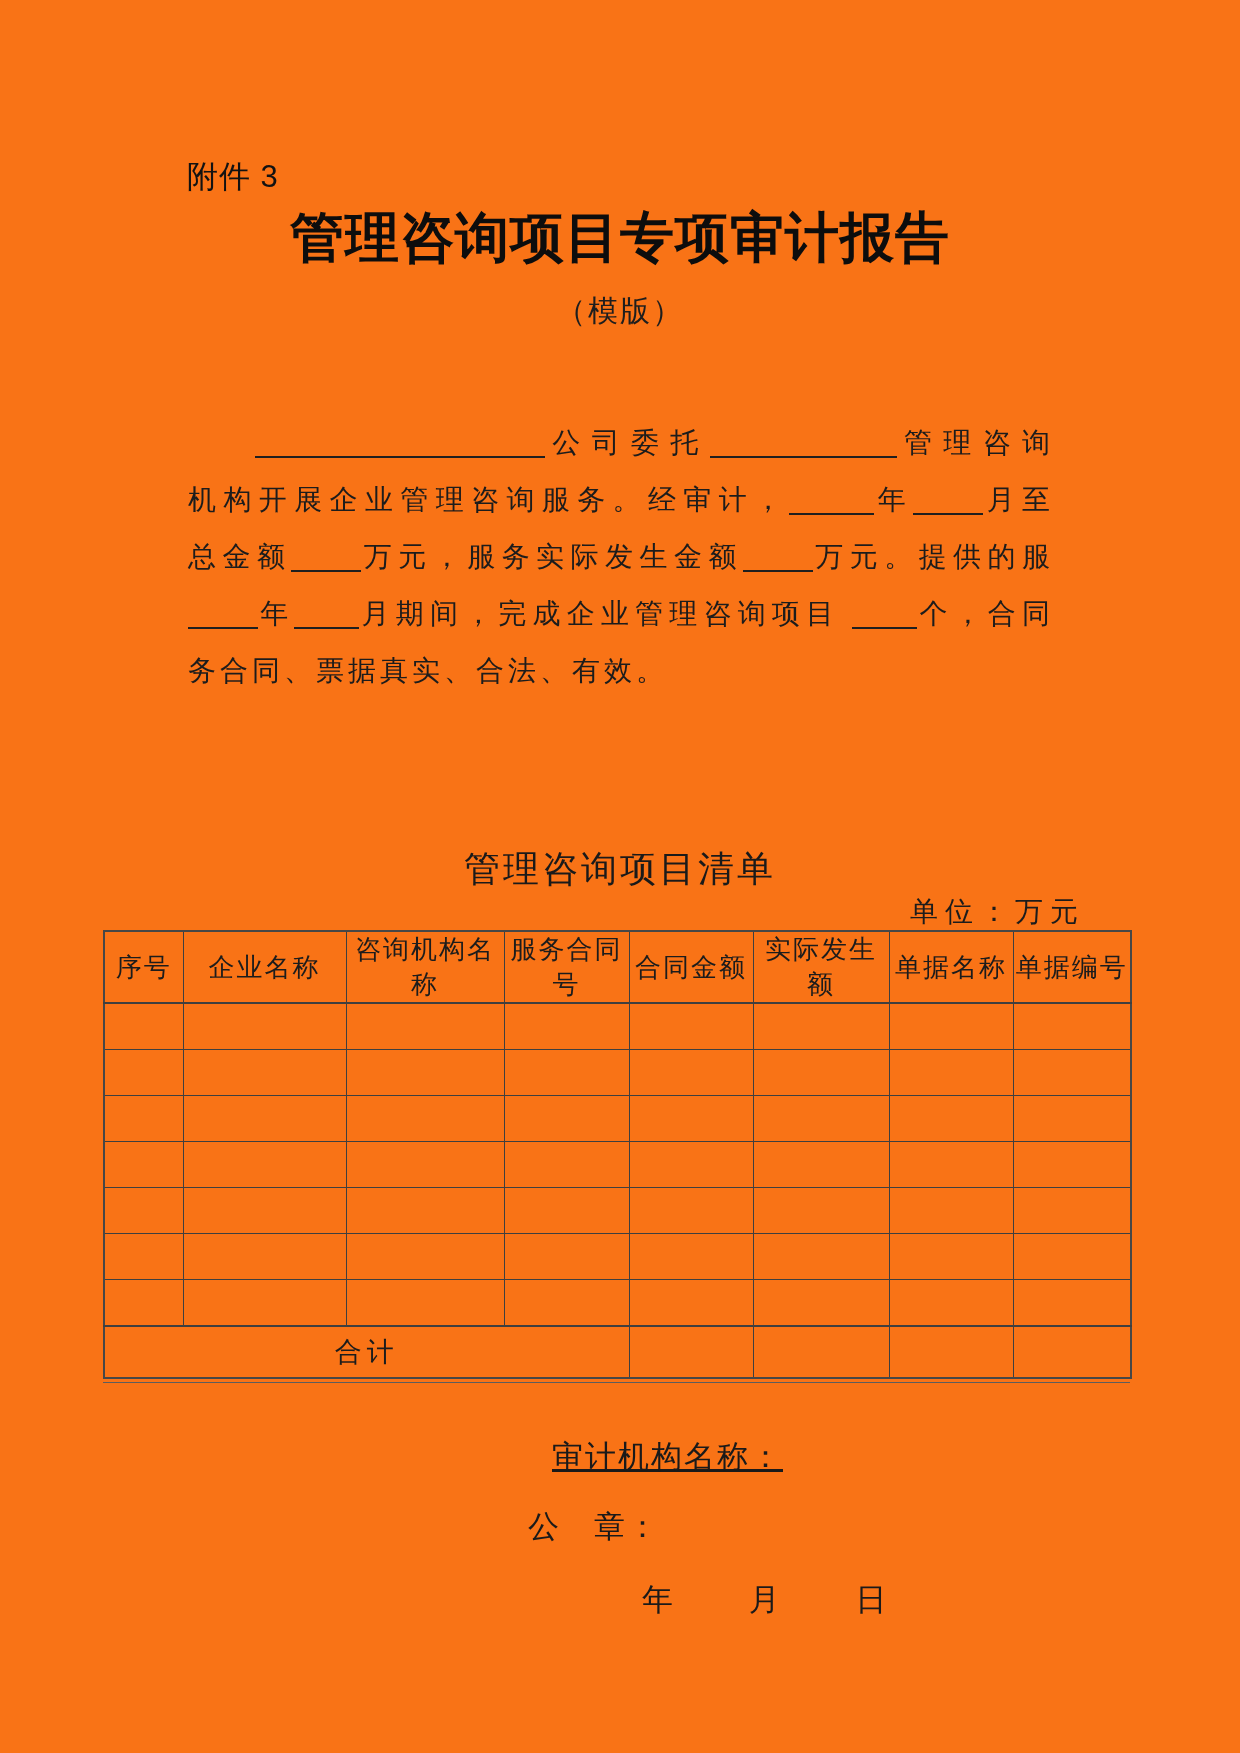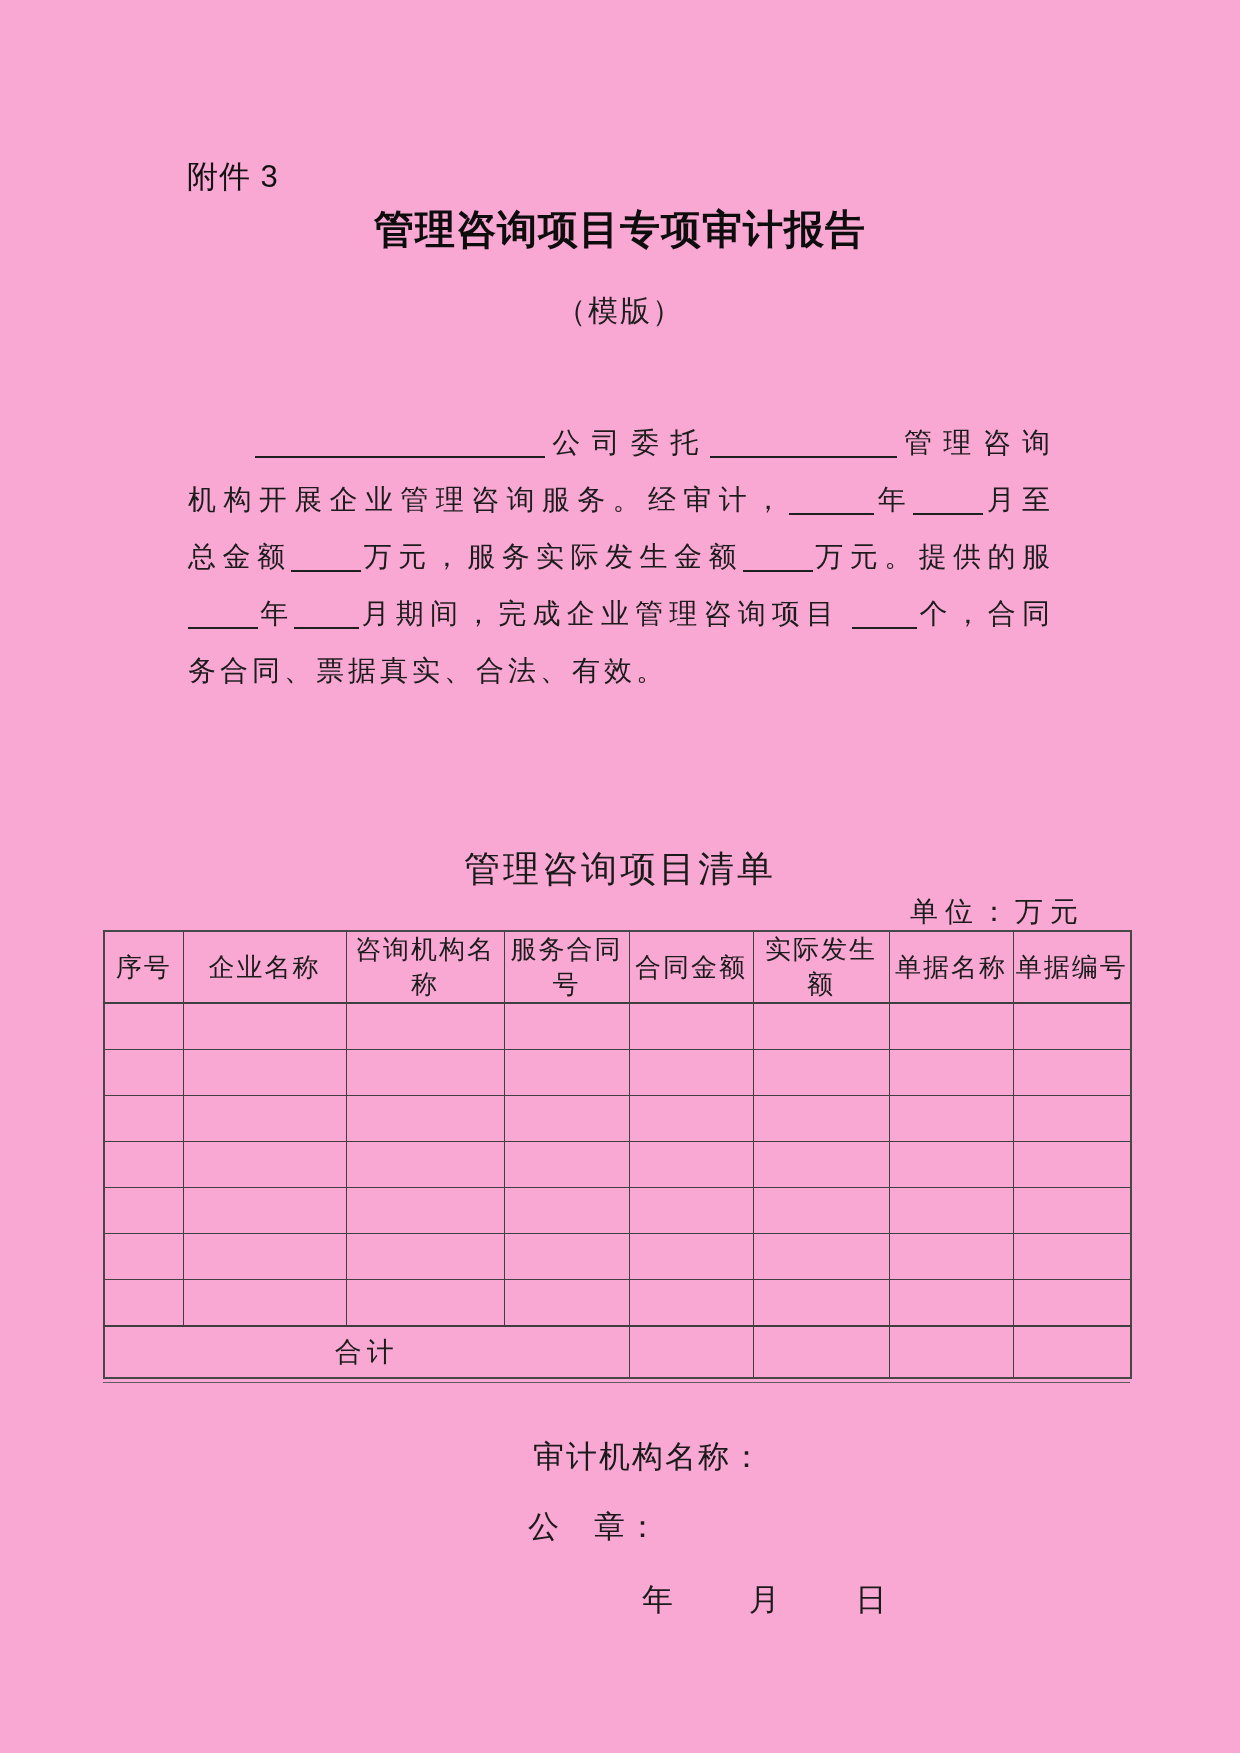--- a/index.html
+++ b/index.html
@@ -1,29 +1,29 @@
 <!DOCTYPE html>
 <html><head>
 <meta charset="utf-8">
 <style>
   html,body { margin:0; padding:0; background:#ffffff; }
   .page {
-    position:relative; width:1240px; height:1753px; background:#f9a8d4;
+    position:relative; width:1240px; height:1753px; background:#f97316;
     font-family:"Liberation Serif","DejaVu Serif",serif; color:#1e1e1e;
     overflow:hidden;
   }
   .attachment {
     position:absolute; left:187px; top:156px;
     font-family:"Liberation Sans","DejaVu Sans",sans-serif;
     font-size:31px; color:#121212; letter-spacing:1px;
   }
   .title {
     position:absolute; left:0; top:202px; width:100%; text-align:center;
     font-family:"Liberation Sans","DejaVu Sans",sans-serif;
-    font-weight:700; font-size:40px; letter-spacing:1px; color:#0d0d0d;
+    font-weight:700; font-size:54px; letter-spacing:1px; color:#0d0d0d;
   }
   .subtitle {
     position:absolute; left:0; top:291px; width:100%; text-align:center;
     font-size:30px; letter-spacing:2px;
   }
   .paragraph {
     position:absolute; left:188px; top:414px; width:866px;
     font-size:28px; line-height:57px; letter-spacing:4px; color:#1c1c1c;
   }
   .para-line { text-align:justify; text-align-last:justify; text-justify:inter-character; }
@@ -54,22 +54,22 @@
     font-family:"Liberation Serif","DejaVu Serif",serif;
   }
   table.form thead th {
     height:47px; font-weight:normal; font-size:26px; letter-spacing:2px;
     border-bottom-width:2px; color:#1c1c1c;
   }
   table.form td.data-cell { height:45px; }
   tr.total-row td { height:50px; border-top-width:2px; }
   td.total-label { font-size:27px; letter-spacing:5px; color:#1c1c1c; }
   .auditor {
-    position:absolute; left:533px; top:1436px;
-    font-size:31px; letter-spacing:2px; color:#1a1a1a;
+    position:absolute; left:552px; top:1436px;
+    font-size:31px; letter-spacing:2px; color:#1a1a1a;text-decoration:underline;
   }
   .seal {
     position:absolute; left:528px; top:1506px;
     font-size:31px; letter-spacing:2px; color:#1a1a1a;
   }
   .dateline {
     position:absolute; left:642px; top:1579px;
     font-size:31px; color:#1a1a1a;
   }
   .dateline span { margin-right:68px; }

